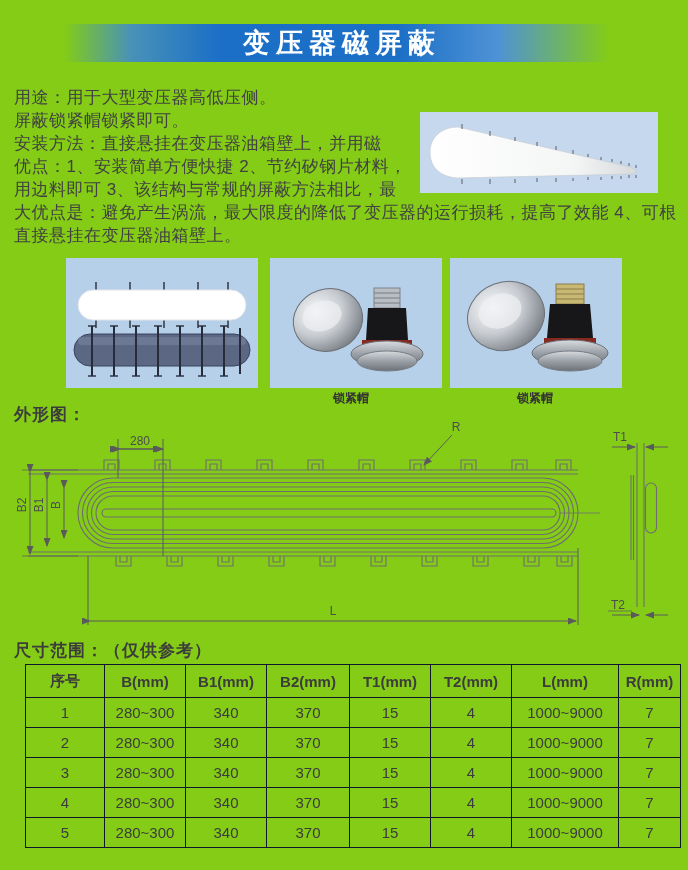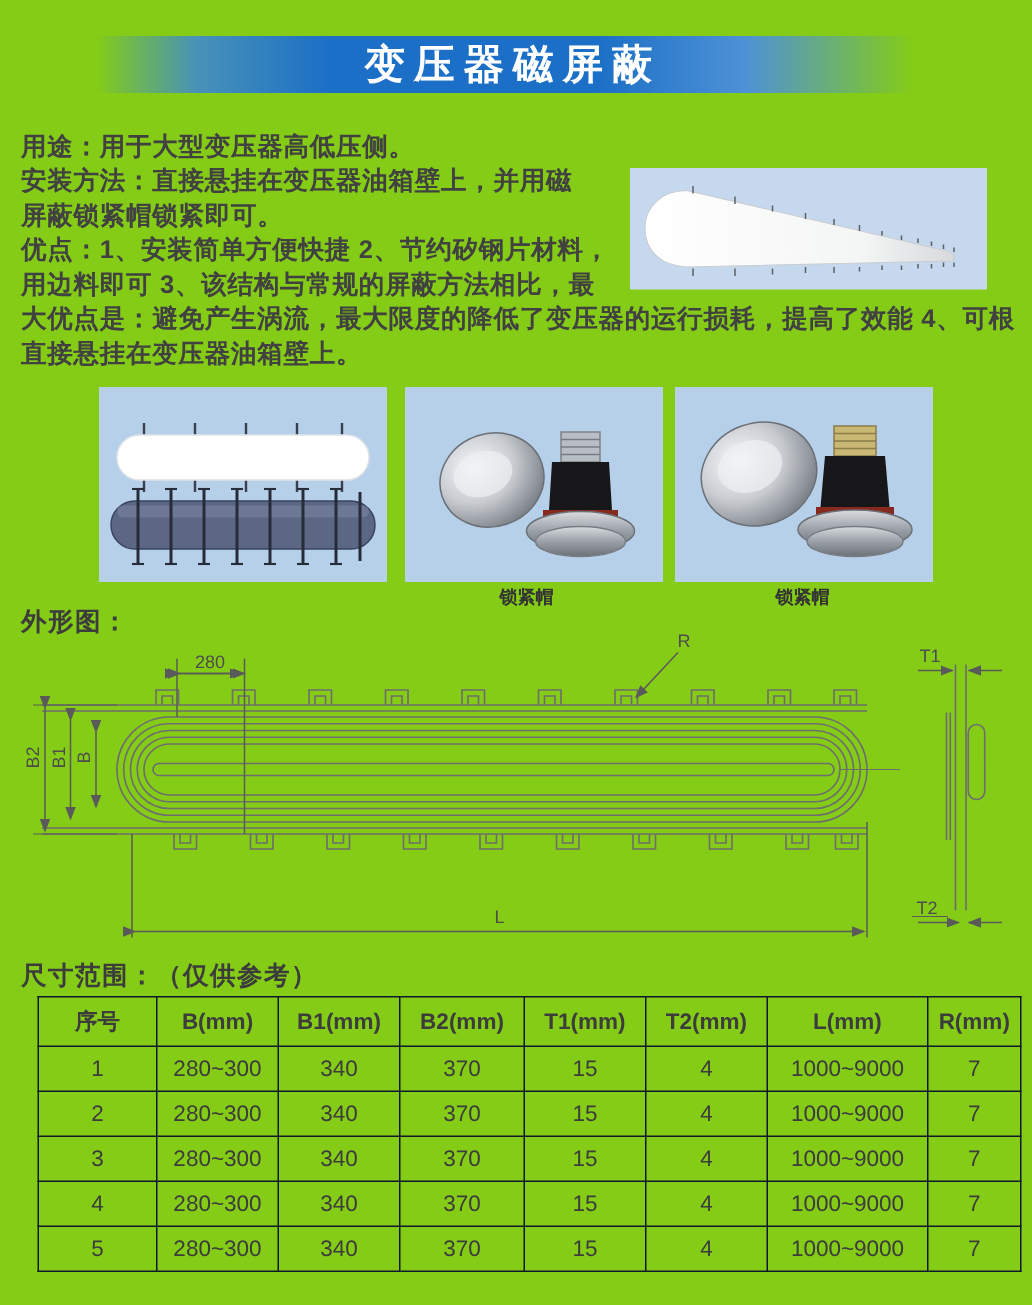--- a/index.html
+++ b/index.html
@@ -16,21 +16,21 @@
       #1b6fc6 60%, #4e92d6 78%, rgba(255,255,255,0) 98%);
     display:flex;align-items:center;justify-content:center;
   }
   .title-bar .t{
     color:#fff;font-size:27px;font-weight:700;letter-spacing:6px;
     font-family:"Liberation Serif","DejaVu Serif",serif;
   }
   
   .intro{position:absolute;left:14px;top:86px;width:662px;}
   .intro .ln{
-    font-size:17px;line-height:23px;font-weight:700;color:#414141;
+    font-size:17px;line-height:23px;font-weight:400;color:#414141;
     letter-spacing:.5px;white-space:nowrap;
   }
   
   .fin-box{position:absolute;left:420px;top:112px;width:238px;height:81px;background:#c5d8ee;}
   
   .photo{position:absolute;top:258px;height:130px;background:#b7d0ea;}
   .photo.p1{left:66px;width:192px;}
   .photo.p2{left:270px;width:172px;}
   .photo.p3{left:450px;width:172px;}
   .caption{
@@ -64,22 +64,22 @@
 <body>
 
 <div class="page">
 
   <div class="title-bar">
     <span class="t">变压器磁屏蔽</span>
   </div>
 
   <div class="intro">
     <div class="ln">用途：用于大型变压器高低压侧。</div>
+    <div class="ln">屏蔽锁紧帽锁紧即可。</div>
     <div class="ln">安装方法：直接悬挂在变压器油箱壁上，并用磁</div>
-    <div class="ln">屏蔽锁紧帽锁紧即可。</div>
     <div class="ln">优点：1、安装简单方便快捷 2、节约矽钢片材料，</div>
     <div class="ln">用边料即可 3、该结构与常规的屏蔽方法相比，最</div>
     <div class="ln">大优点是：避免产生涡流，最大限度的降低了变压器的运行损耗，提高了效能 4、可根</div>
     <div class="ln">直接悬挂在变压器油箱壁上。</div>
   </div>
 
   <div class="fin-box">
     <svg width="238" height="81" viewBox="0 0 238 81">
       <defs>
         <linearGradient id="finG" x1="0" y1="0" x2="1" y2="0">

